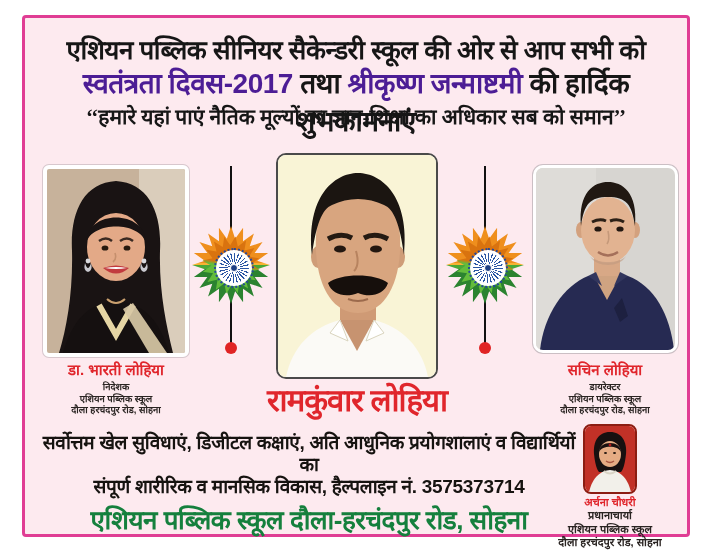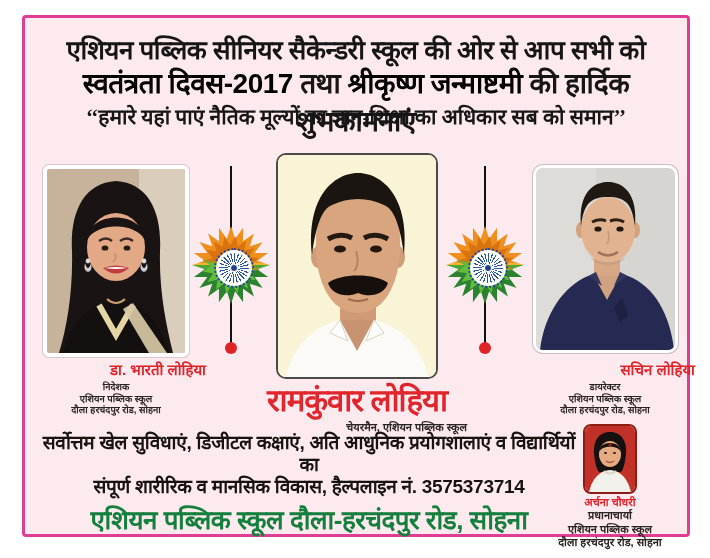--- a/index.html
+++ b/index.html
@@ -7,21 +7,21 @@
     width:710px;height:558px;position:relative;background:#ffffff;
     font-family:"Liberation Sans","DejaVu Sans",sans-serif;overflow:hidden;
   }
   .poster{
     position:absolute;left:22px;top:15px;width:668px;height:522px;
     background:#fdeaef;border:3px solid #e03d94;border-radius:4px;box-sizing:border-box;
   }
   .hdr{position:absolute;left:0;width:100%;text-align:center;font-weight:bold;color:#161616;}
   .hdr1{top:13px;font-size:26px;letter-spacing:-.5px;}
   .hdr2{top:45px;font-size:28px;letter-spacing:-.5px;}
-  .hdr2 .red{color:#000000;}
+  .hdr2 .red{color:#4c1d95;}
   .hdr3{top:84px;font-size:21px;font-family:"Liberation Serif","DejaVu Serif",serif;font-weight:bold;}
   .photo{position:absolute;box-sizing:border-box;background:#fff;overflow:hidden;}
   .photo svg{display:block;}
   #photo1{left:18px;top:147px;width:146px;height:192px;border:4px solid #fff;border-radius:6px;box-shadow:0 0 0 1px #d8c7cd;}
   #photo2{left:251px;top:135px;width:162px;height:226px;border:2px solid #4a4a4a;border-radius:10px;}
   #photo3{left:508px;top:147px;width:145px;height:188px;border:3px solid #fff;border-radius:10px;box-shadow:0 0 0 1px #cbbfc4;}
   #photo4{left:558px;top:406px;width:54px;height:70px;border:2px solid #8c1d12;border-radius:8px;}
   .rakhi{position:absolute;width:80px;}
   #rakhi1{left:166px;top:148px;}
   #rakhi2{left:420px;top:148px;}
@@ -33,21 +33,21 @@
   .star.inner{left:10px;top:10px;width:58px;height:58px;transform:rotate(9deg);background:linear-gradient(#d9730f 0 47%,#63bc3c 53% 100%);}
   .chakra{position:absolute;left:24px;top:24px;width:30px;height:30px;border-radius:50%;
     background:repeating-conic-gradient(#2a56a4 0deg 5deg,#ffffff 5deg 15deg);
     border:3px solid #fff;outline:2px dotted #23489c;}
   .chakra .hub{position:absolute;left:11px;top:11px;width:6px;height:6px;border-radius:50%;background:#1d3f85;border:1px solid #fff;}
   .cap{position:absolute;text-align:center;line-height:1.22;}
   .cap .nm{color:#e0262c;font-weight:bold;}
   .cap .ln{color:#2a2422;font-weight:bold;}
   #cap1{left:1px;top:343px;width:180px;}
   #cap3{left:490px;top:343px;width:180px;}
-  #cap1 .nm,#cap3 .nm{font-size:15px;margin-bottom:2px;text-align:right;}
+  #cap1 .nm,#cap3 .nm{font-size:15px;margin-bottom:2px;}
   #cap1 .ln,#cap3 .ln{font-size:9.5px;}
   #cap2{left:222px;top:364px;width:220px;}
   #cap2 .nm{font-size:31px;letter-spacing:-1px;}
   #cap2 .ln{font-size:11px;text-align:right;margin-top:1px;}
   #cap4{left:531px;top:478px;width:108px;}
   #cap4 .nm{font-size:11px;}
   #cap4 .ln{font-size:11px;}
   .bodytxt{position:absolute;left:6px;top:414px;width:556px;text-align:center;
     color:#161310;font-weight:bold;font-size:19px;line-height:22px;letter-spacing:-.3px;}
   .addr{position:absolute;left:6px;top:483px;width:556px;text-align:center;
@@ -159,21 +159,20 @@
 
   <div class="cap" id="cap1">
     <div class="nm">डा. भारती लोहिया</div>
     <div class="ln">निदेशक</div>
     <div class="ln">एशियन पब्लिक स्कूल</div>
     <div class="ln">दौला हरचंदपुर रोड, सोहना</div>
   </div>
 
   <div class="cap" id="cap2">
     <div class="nm">रामकुंवार लोहिया</div>
-    <div class="ln">चेयरमैन, एशियन पब्लिक स्कूल</div>
   </div>
 
   <div class="cap" id="cap3">
     <div class="nm">सचिन लोहिया</div>
     <div class="ln">डायरेक्टर</div>
     <div class="ln">एशियन पब्लिक स्कूल</div>
     <div class="ln">दौला हरचंदपुर रोड, सोहना</div>
   </div>
 
   <div class="bodytxt">

